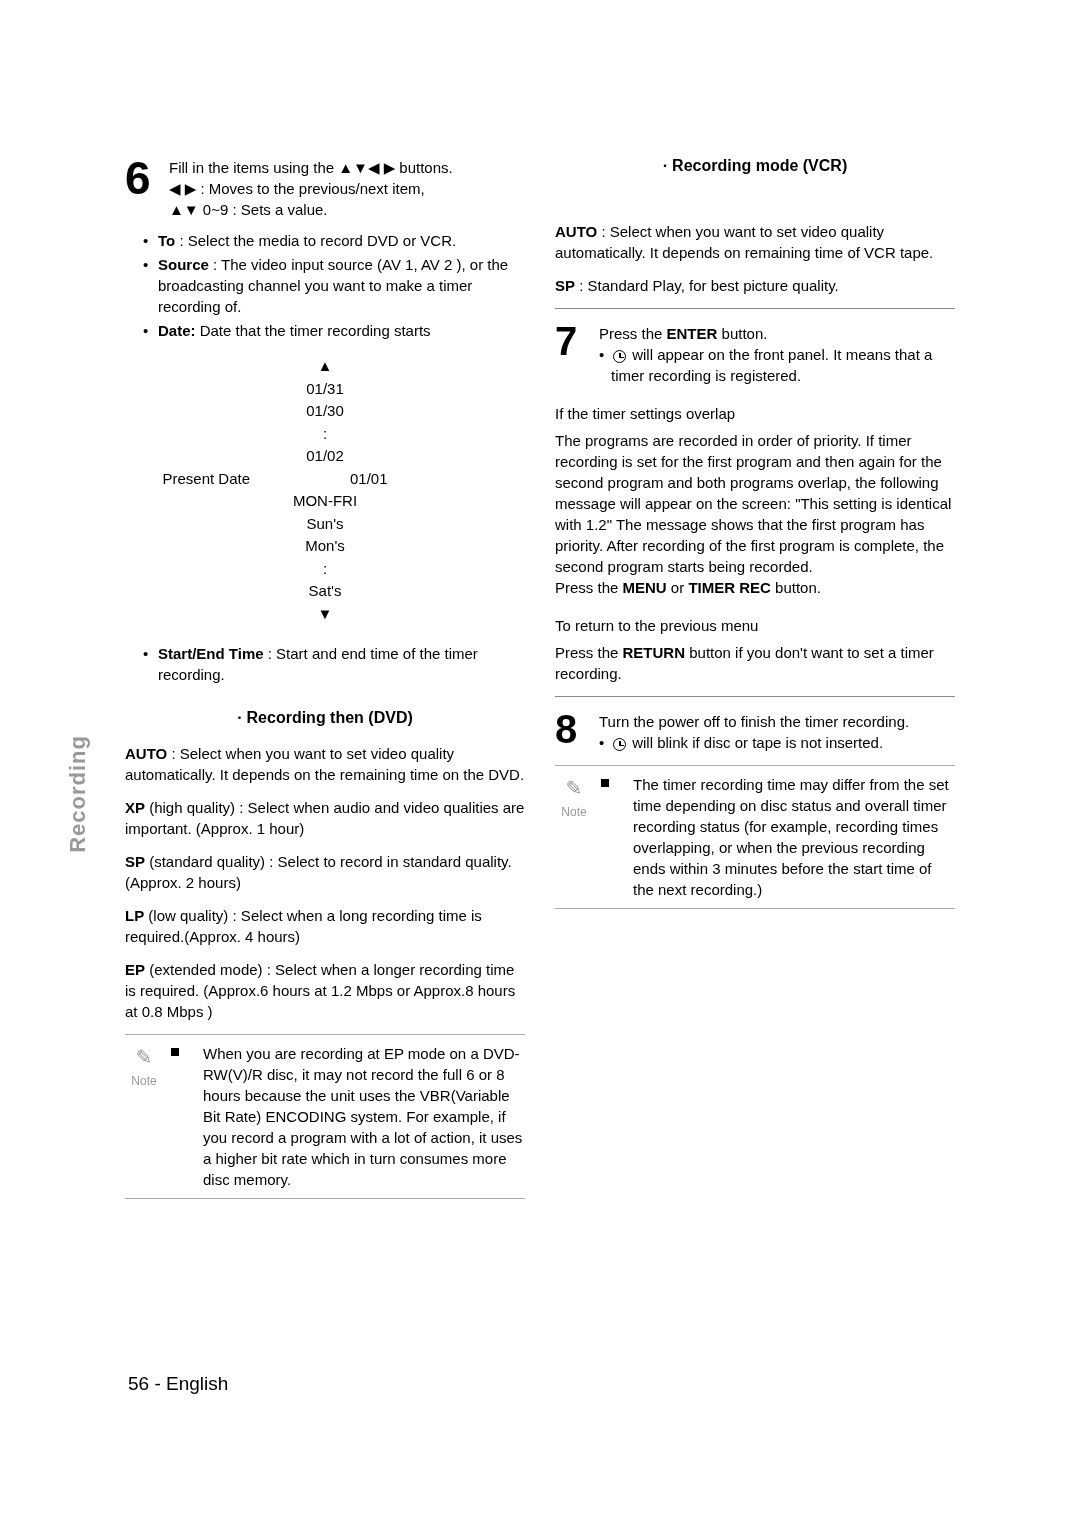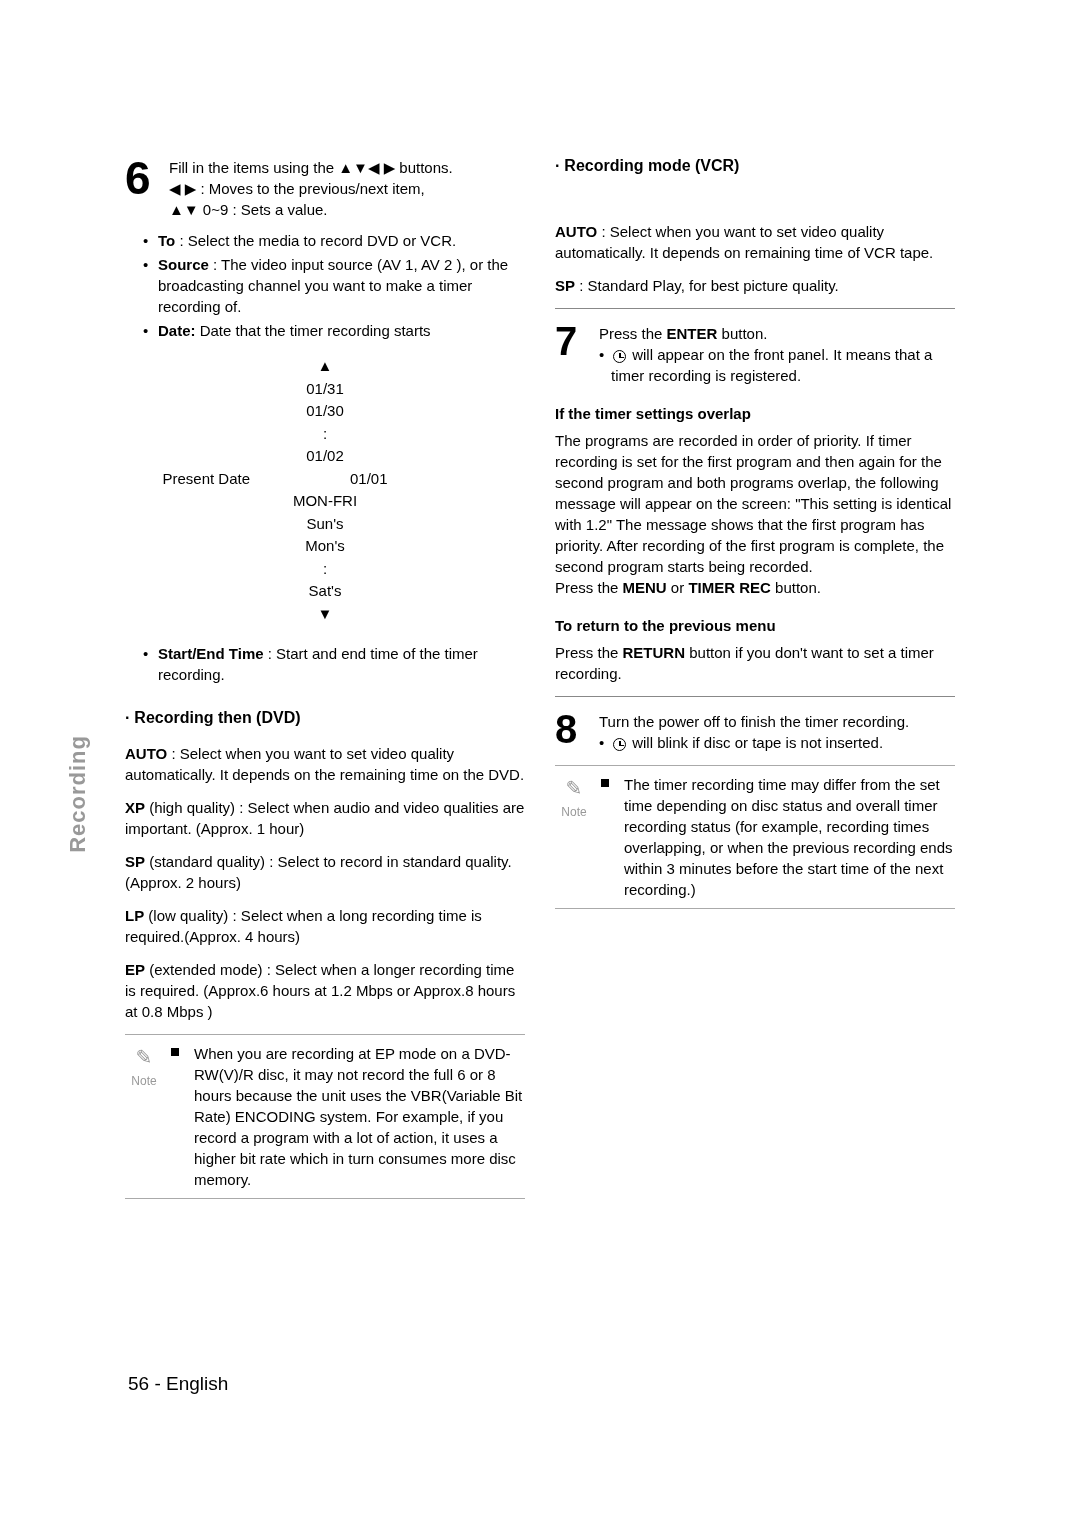--- a/index.html
+++ b/index.html
@@ -53,57 +53,57 @@
   }
   .step-body { flex: 1; padding-top: 2px; }
   .b { font-weight: bold; }
   .bullet { margin-left: 18px; }
   .bullet-row { display:flex; margin-bottom:3px; }
   .bullet-row .dot { min-width:15px; }
   .bullet-row .rest { flex:1; }
   .date-block { text-align: center; margin: 14px 0 18px 0; font-size:15px; line-height:1.5;}
   .date-line { display:block; }
   .present-date { display:inline-block; position:relative; left:-100px;}
-  .section-title { font-weight: bold; margin: 22px 0 14px 0; font-size:16px;}
+  .section-title { font-weight: bold; margin: 22px 0 14px 0; font-size:16px;text-align:center;}
   .section-title .dot-lead { margin-right:4px;}
   .mode-item { margin-bottom: 12px; }
   .note-box {
     border-top: 1px solid #aaa;
     border-bottom: 1px solid #aaa;
     display: flex;
     padding: 8px 0;
     margin-top: 12px;
     gap: 8px;
   }
   .note-icon {
     text-align:center;
     font-size:12px;
     color:#999;
     min-width:38px;
   }
   .note-icon .sym { font-size:20px; display:block; margin-bottom:2px;}
-  .note-body { flex: 1; display:flex; gap:15px;}
+  .note-body { flex: 1; display:flex; gap:24px;}
   .sq { display:inline-block; width:8px; height:8px; background:#000; margin-top:5px; flex-shrink:0;}
   hr.thin { border:none; border-top:1px solid #888; margin:12px 0;}
   .clock-icon {
     display:inline-block;
     width:13px; height:13px;
     border:1.5px solid #000;
     border-radius:50%;
     position:relative;
     vertical-align:middle;
     margin:0 2px;
   }
   .clock-icon::before, .clock-icon::after {
     content:""; position:absolute; background:#000;
   }
   .clock-icon::before { width:1.5px; height:5px; left:5px; top:2px;}
   .clock-icon::after { width:4px; height:1.5px; left:6px; top:6px;}
   .step-small .step-num { font-size:40px; }
-  .sub-head { font-weight:bold; margin:17px 0 6px 0;}
+  .sub-head { font-weight:normal; margin:17px 0 6px 0;}
 </style>
 </head>
 <body>
 
 <div class="side-tab">Recording</div>
 
 <div class="page">
 
   <div class="col">
 

